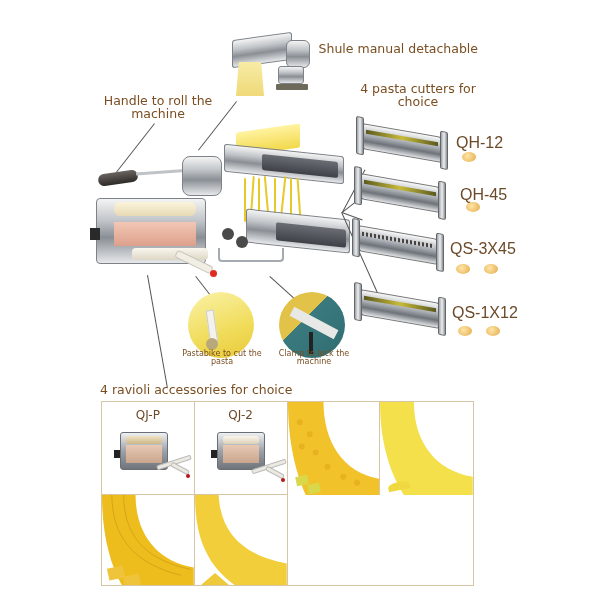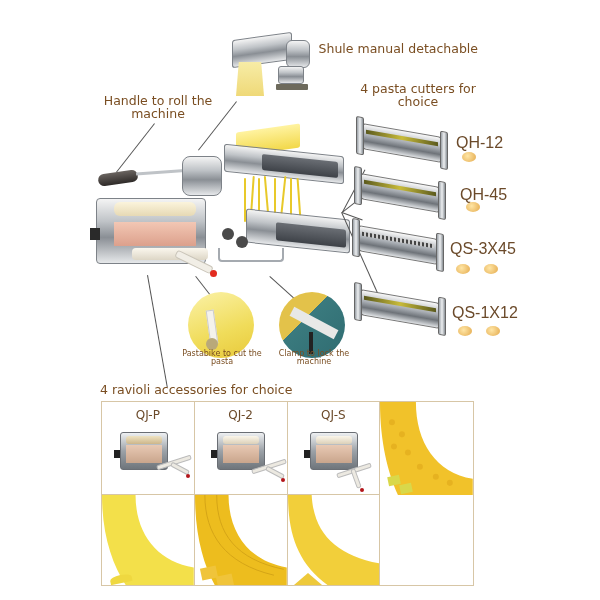--- a/index.html
+++ b/index.html
@@ -198,34 +198,20 @@
         <div class="roll"></div>
         <div class="inner"></div>
         <div class="knob"></div>
       </div>
     <div class="tee" style="left:56px;top:60px;">
         <div class="bar" style="left:0;top:2px;"></div>
         <div class="stem" style="left:14px;top:8px;"></div>
         <div class="tip" style="left:30px;top:16px;"></div>
       </div>
   </div>
-  <div class="cell top">
-    <div class="cell-code">QJ-S</div>
-    <div class="rav-box" style="left:22px;">
-        <div class="frame"></div>
-        <div class="roll"></div>
-        <div class="inner"></div>
-        <div class="knob"></div>
-      </div>
-    <div class="tee" style="left:48px;top:64px;">
-        <div class="bar" style="left:0;top:2px;"></div>
-        <div class="stem" style="left:10px;top:10px;transform:rotate(70deg);"></div>
-        <div class="tip" style="left:24px;top:22px;"></div>
-      </div>
-  </div>
 
   <div class="cell">
     <svg class="sheet" viewBox="0 0 93 92" preserveAspectRatio="none">
         <path d="M0 0 H36 C36 40 56 70 93 76 V92 H18 C8 70 0 40 0 0Z" fill="#f1c22a"></path>
         <g fill="#e0a81a" opacity="0.6">
           <circle cx="12" cy="20" r="3"></circle>
           <circle cx="22" cy="32" r="3"></circle>
           <circle cx="14" cy="44" r="3"></circle>
           <circle cx="28" cy="50" r="3"></circle>
           <circle cx="40" cy="64" r="3"></circle>

